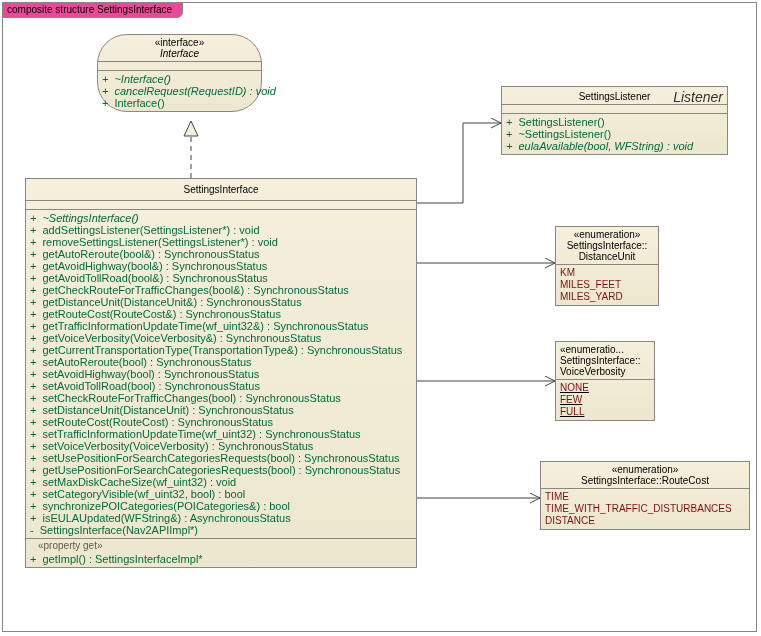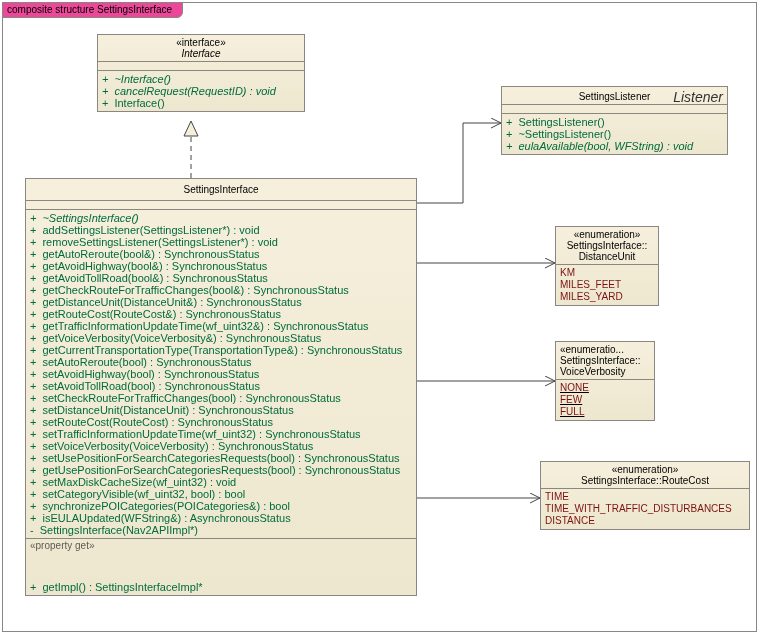--- a/index.html
+++ b/index.html
@@ -75,20 +75,21 @@
   }
   .enum-val {
     color: #7b1111;
     font-size: 10px;
     line-height: 12px;
   }
   .section-label {
     color: #5d5a52;
     font-size: 10px;
     padding: 1px 4px 0 4px;
+    margin-left: 8px;
   }
   .corner-label {
     position: absolute;
     right: 4px;
     top: 2px;
     font-size: 14px;
     font-style: italic;
     color: #333;
   }
   svg.connectors {
@@ -102,21 +103,21 @@
 </style>
 </head>
 <body>
 
 <div class="canvas">
   <div class="frame">
     <div class="frame-tab">
       <span>composite structure SettingsInterface</span>
     </div>
 
-    <div class="uml-box" style="left:94px; top:31px; width:208px;">
+    <div class="uml-box" style="left:94px; top:31px; width:165px;border-radius:30px;">
       <div class="uml-title">
         <div class="uml-stereo">«interface»</div>
         <div class="uml-title-name">Interface</div>
       </div>
       <div class="uml-section" style="height:4px"></div>
       <div class="uml-section" id="iface-ops" style="border-bottom:none;">
           <div class="uml-row italic"><span class="vis">+</span><span>~Interface()</span></div>
           <div class="uml-row italic"><span class="vis">+</span><span>cancelRequest(RequestID) : void</span></div>
           <div class="uml-row"><span class="vis">+</span><span>Interface()</span></div>
         </div>
@@ -163,21 +164,21 @@
           <div class="uml-row"><span class="vis">+</span><span>setVoiceVerbosity(VoiceVerbosity) : SynchronousStatus</span></div>
           <div class="uml-row"><span class="vis">+</span><span>setUsePositionForSearchCategoriesRequests(bool) : SynchronousStatus</span></div>
           <div class="uml-row"><span class="vis">+</span><span>getUsePositionForSearchCategoriesRequests(bool) : SynchronousStatus</span></div>
           <div class="uml-row"><span class="vis">+</span><span>setMaxDiskCacheSize(wf_uint32) : void</span></div>
           <div class="uml-row"><span class="vis">+</span><span>setCategoryVisible(wf_uint32, bool) : bool</span></div>
           <div class="uml-row"><span class="vis">+</span><span>synchronizePOICategories(POICategories&amp;) : bool</span></div>
           <div class="uml-row"><span class="vis">+</span><span>isEULAUpdated(WFString&amp;) : AsynchronousStatus</span></div>
           <div class="uml-row"><span class="vis">-</span><span>SettingsInterface(Nav2APIImpl*)</span></div>
         </div>
       <div class="section-label">«property get»</div>
-      <div class="uml-section" id="settings-props" style="border-bottom:none;margin-top:28px;">
+      <div class="uml-section" id="settings-props" style="border-bottom:none;">
           <div class="uml-row"><span class="vis">+</span><span>getImpl() : SettingsInterfaceImpl*</span></div>
         </div>
     </div>
 
     <div class="uml-box" style="left:552px; top:223px; width:104px;">
       <div class="uml-title">
         <div class="uml-stereo">«enumeration»</div>
         <div>SettingsInterface::</div>
         <div>DistanceUnit</div>
       </div>

